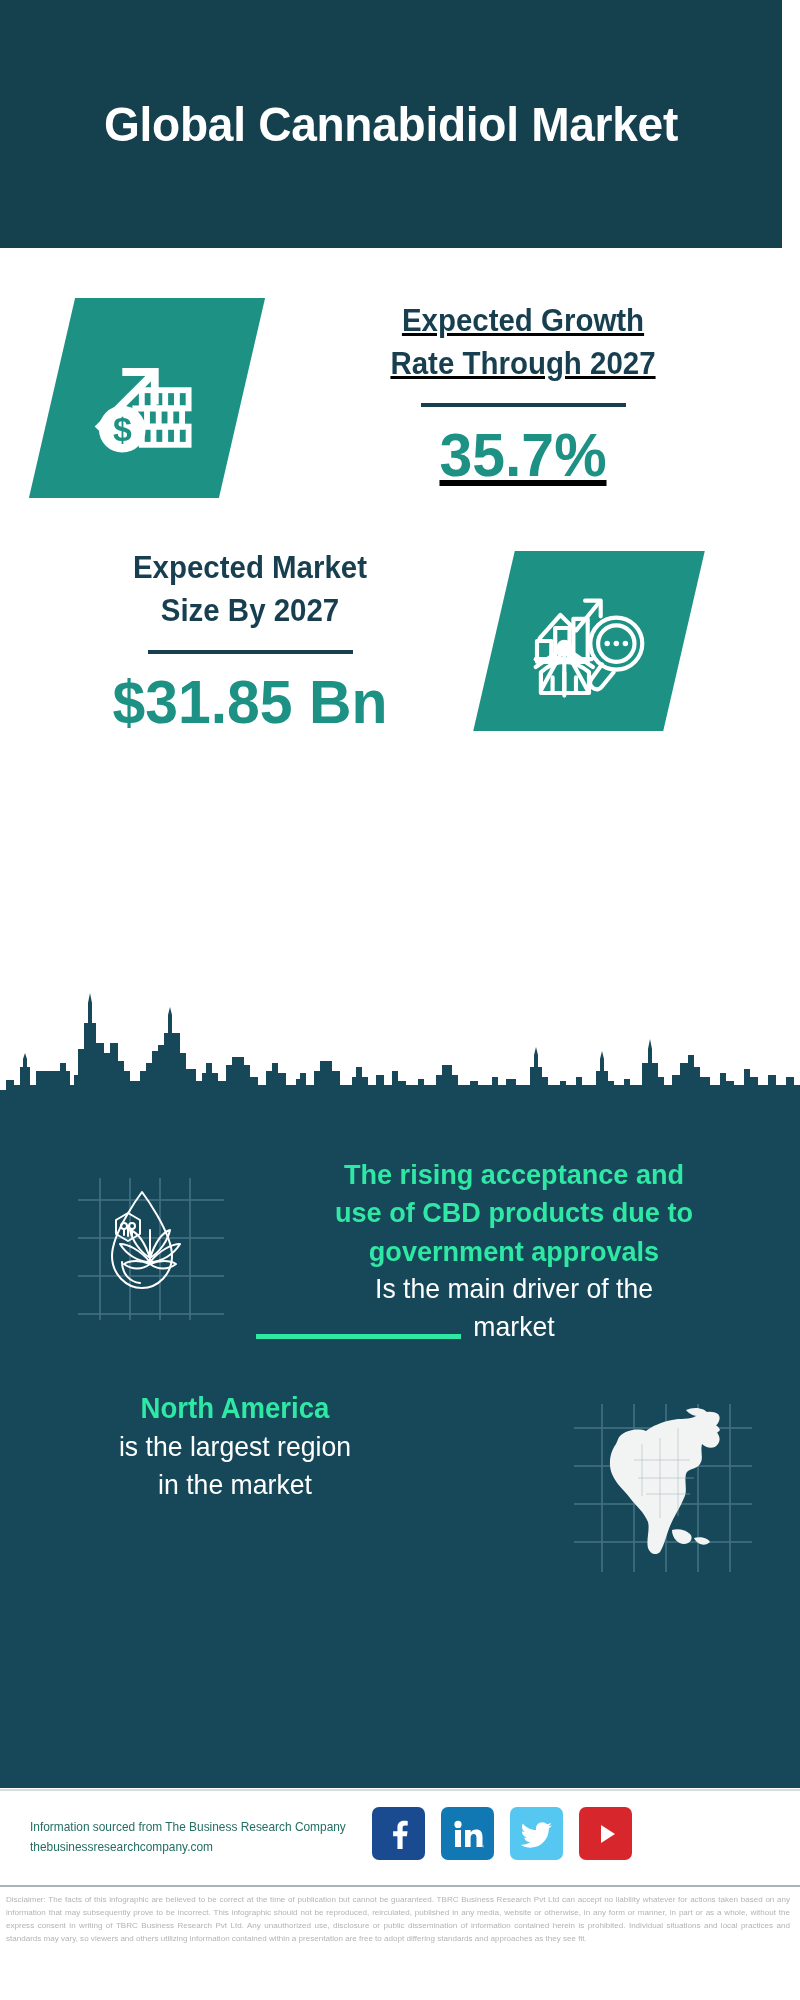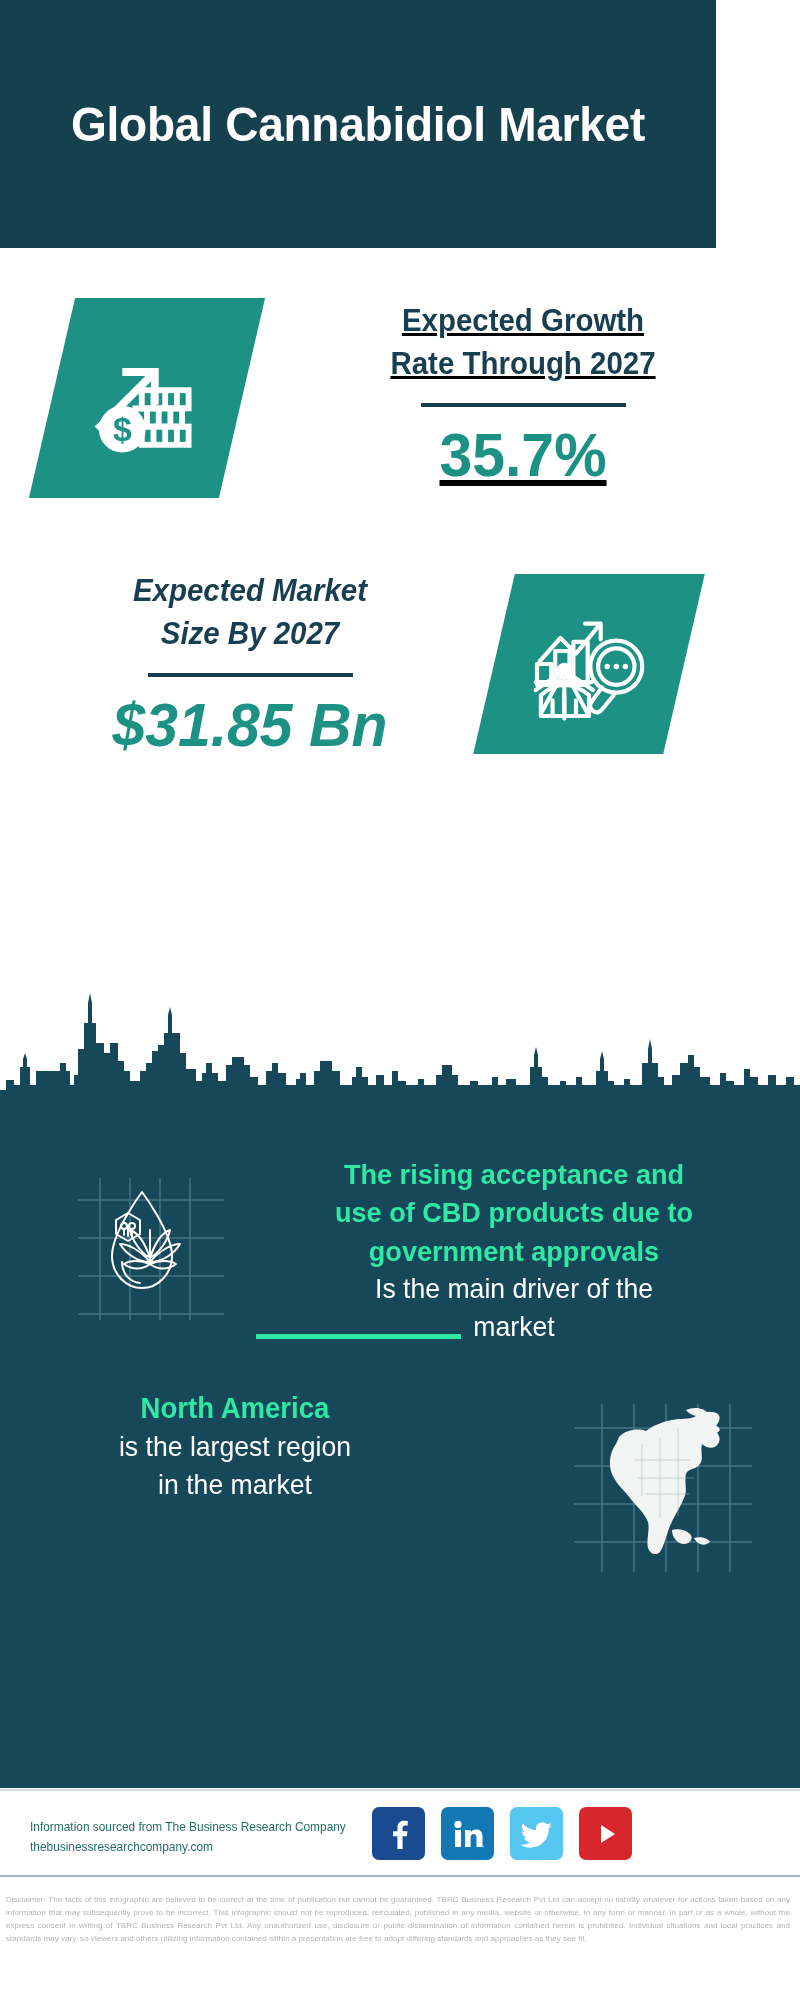--- a/index.html
+++ b/index.html
@@ -7,21 +7,21 @@
   body {
     font-family: "Liberation Sans", sans-serif;
     background:#ffffff;
     position:relative;
     overflow:hidden;
   }
   .page { width:800px; height:2000px; position:relative; background:#ffffff; }
 
   
   .header {
-    position:absolute; left:0; top:0; width:716px; height:248px;
+    position:absolute; left:0; top:0; width:782px; height:248px;
     background:#15414f;
     display:flex; align-items:center; justify-content:center;
   }
   .header-title {
     color:#ffffff;
     font-size:49px;
     font-weight:bold;
     line-height:1.15;
     text-align:center;
     letter-spacing:-0.3px;
@@ -50,21 +50,21 @@
   }
   .divider-dark {
     width:205px; height:4px; background:#173f50; margin:17px auto 0 auto;
   }
   .stat-value {
     color:#1c9184; font-size:62px; font-weight:bold; line-height:1.1;
     margin-top:14px; transform: scaleX(0.95);
   }
 
   
-  .stat2 { position:absolute; left:0; top:552px; width:736px; height:270px;font-style:italic; }
+  .stat2 { position:absolute; left:0; top:529px; width:736px; height:270px; }
   .badge2 { right:52px; top:22px; width:190px; height:180px; }
   .badge2 .inner { transform: skewX(13deg); width:130px; height:130px; }
   .stat2-text { position:absolute; left:30px; top:18px; width:440px; text-align:center; }
 
   
   .darkpanel {
     position:absolute; left:0; top:1105px; width:800px; height:683px;
     background:#16485a;
   }
   .skyline {
@@ -96,21 +96,21 @@
   }
 
   
   .region { position:absolute; left:0; top:1388px; width:800px; height:230px; }
   .region-text { position:absolute; left:25px; top:0; width:420px; text-align:center; }
   .region-green { color:#2fe8a4; font-size:29px; font-weight:bold; line-height:1.38; transform: scaleX(0.95); }
   .map-box { position:absolute; right:42px; top:10px; width:190px; height:180px; }
 
   
   .footer {
-    position:absolute; left:0; top:1789px; width:800px; height:88px;
+    position:absolute; left:0; top:1789px; width:800px; height:98px;
     background:#ffffff;
     border-top:2px solid #d4dde0;
     border-bottom:2px solid #a8b6ba;
   }
   .footer-text {
     position:absolute; left:30px; top:26px; width:360px;
     color:#246d63; font-size:12.4px; line-height:1.65;
     transform: scaleX(0.96); transform-origin:left center;
   }
   .socials { position:absolute; left:372px; top:16px; display:flex; gap:16px; }

